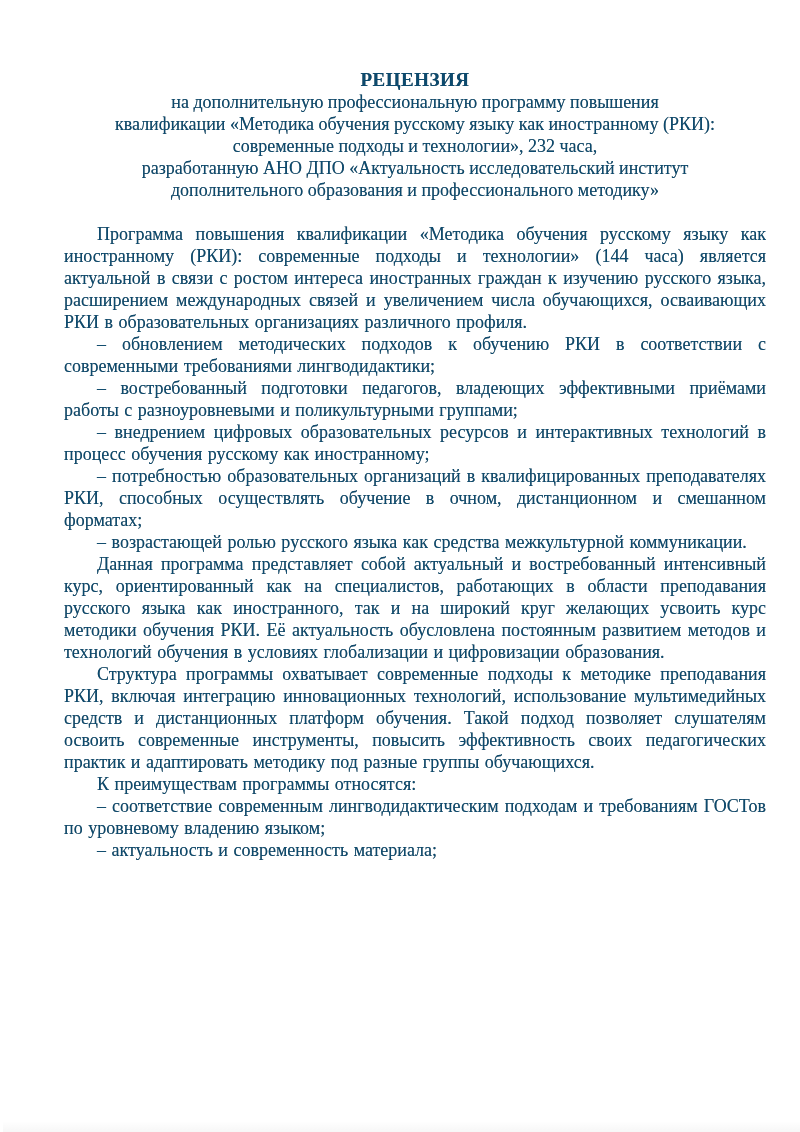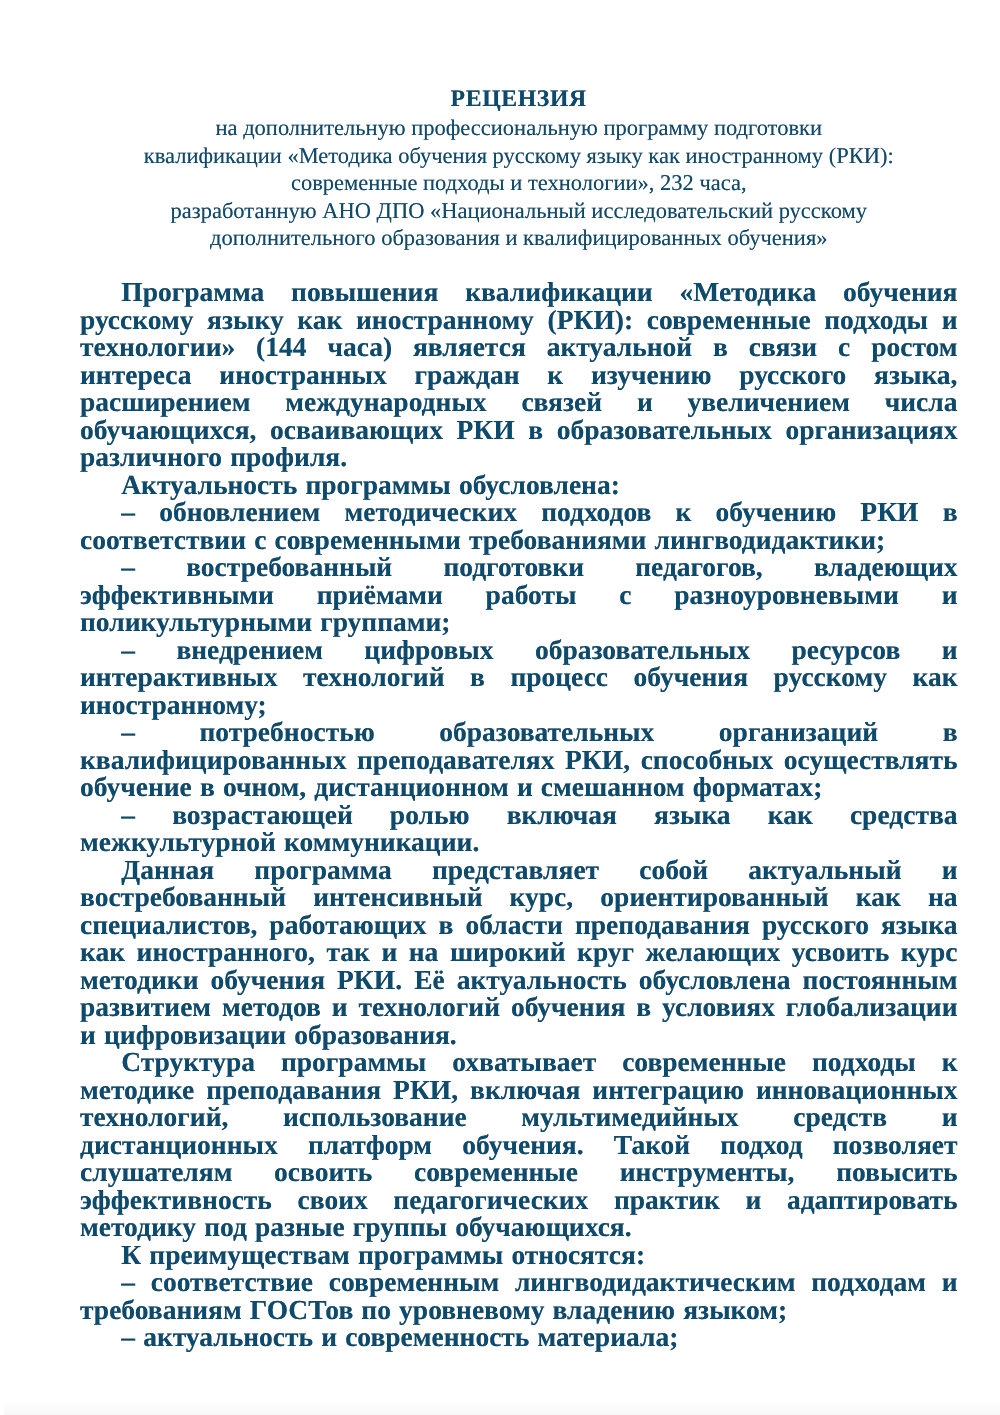--- a/index.html
+++ b/index.html
@@ -51,54 +51,52 @@
     line-height: 22px;
     text-align: center;
     white-space: nowrap;
     text-shadow: 0 0 0.5px rgba(0,0,0,0.45);
   }
   .body-text {
     margin-top: 22px;
   }
   .body-par {
     margin: 0;
-    font-size: 22px;
+    font-size: 18px;
     line-height: 22px;
     text-align: justify;
     text-align-last: left;
     text-indent: 33px;
     word-spacing: 1px;
     text-shadow: 0 0 0.5px rgba(0,0,0,0.45);
-    font-weight: bold;
   }
 </style>
 </head>
 <body>
 
 <div class="page">
   <div class="doc">
 
     <h1 class="doc-title">РЕЦЕНЗИЯ</h1>
 
     <div class="subtitle">
-        <div class="subtitle-line">на дополнительную профессиональную программу подготовки</div>
+        <div class="subtitle-line">на дополнительную профессиональную программу повышения</div>
         <div class="subtitle-line">квалификации «Методика обучения русскому языку как иностранному (РКИ):</div>
         <div class="subtitle-line">современные подходы и технологии», 232 часа,</div>
-        <div class="subtitle-line">разработанную АНО ДПО «Национальный исследовательский русскому</div>
-        <div class="subtitle-line">дополнительного образования и квалифицированных обучения»</div>
+        <div class="subtitle-line">разработанную АНО ДПО «Актуальность исследовательский институт</div>
+        <div class="subtitle-line">дополнительного образования и профессионального методику»</div>
       </div>
 
     <div class="body-text">
         <p class="body-par">Программа повышения квалификации «Методика обучения русскому языку как иностранному (РКИ): современные подходы и технологии» (144 часа) является актуальной в связи с ростом интереса иностранных граждан к изучению русского языка, расширением международных связей и увеличением числа обучающихся, осваивающих РКИ в образовательных организациях различного профиля.</p>
-        <p class="body-par">Актуальность программы обусловлена:</p>
         <p class="body-par">– обновлением методических подходов к обучению РКИ в соответствии с современными требованиями лингводидактики;</p>
         <p class="body-par">– востребованный подготовки педагогов, владеющих эффективными приёмами работы с разноуровневыми и поликультурными группами;</p>
         <p class="body-par">– внедрением цифровых образовательных ресурсов и интерактивных технологий в процесс обучения русскому как иностранному;</p>
         <p class="body-par">– потребностью образовательных организаций в квалифицированных преподавателях РКИ, способных осуществлять обучение в очном, дистанционном и смешанном форматах;</p>
-        <p class="body-par">– возрастающей ролью включая языка как средства межкультурной коммуникации.</p>
+        <p class="body-par">– возрастающей ролью русского языка как средства межкультурной коммуникации.</p>
         <p class="body-par">Данная программа представляет собой актуальный и востребованный интенсивный курс, ориентированный как на специалистов, работающих в области преподавания русского языка как иностранного, так и на широкий круг желающих усвоить курс методики обучения РКИ. Её актуальность обусловлена постоянным развитием методов и технологий обучения в условиях глобализации и цифровизации образования.</p>
         <p class="body-par">Структура программы охватывает современные подходы к методике преподавания РКИ, включая интеграцию инновационных технологий, использование мультимедийных средств и дистанционных платформ обучения. Такой подход позволяет слушателям освоить современные инструменты, повысить эффективность своих педагогических практик и адаптировать методику под разные группы обучающихся.</p>
         <p class="body-par">К преимуществам программы относятся:</p>
         <p class="body-par">– соответствие современным лингводидактическим подходам и требованиям ГОСТов по уровневому владению языком;</p>
         <p class="body-par">– актуальность и современность материала;</p>
       </div>
 
   </div>
 </div>
 

